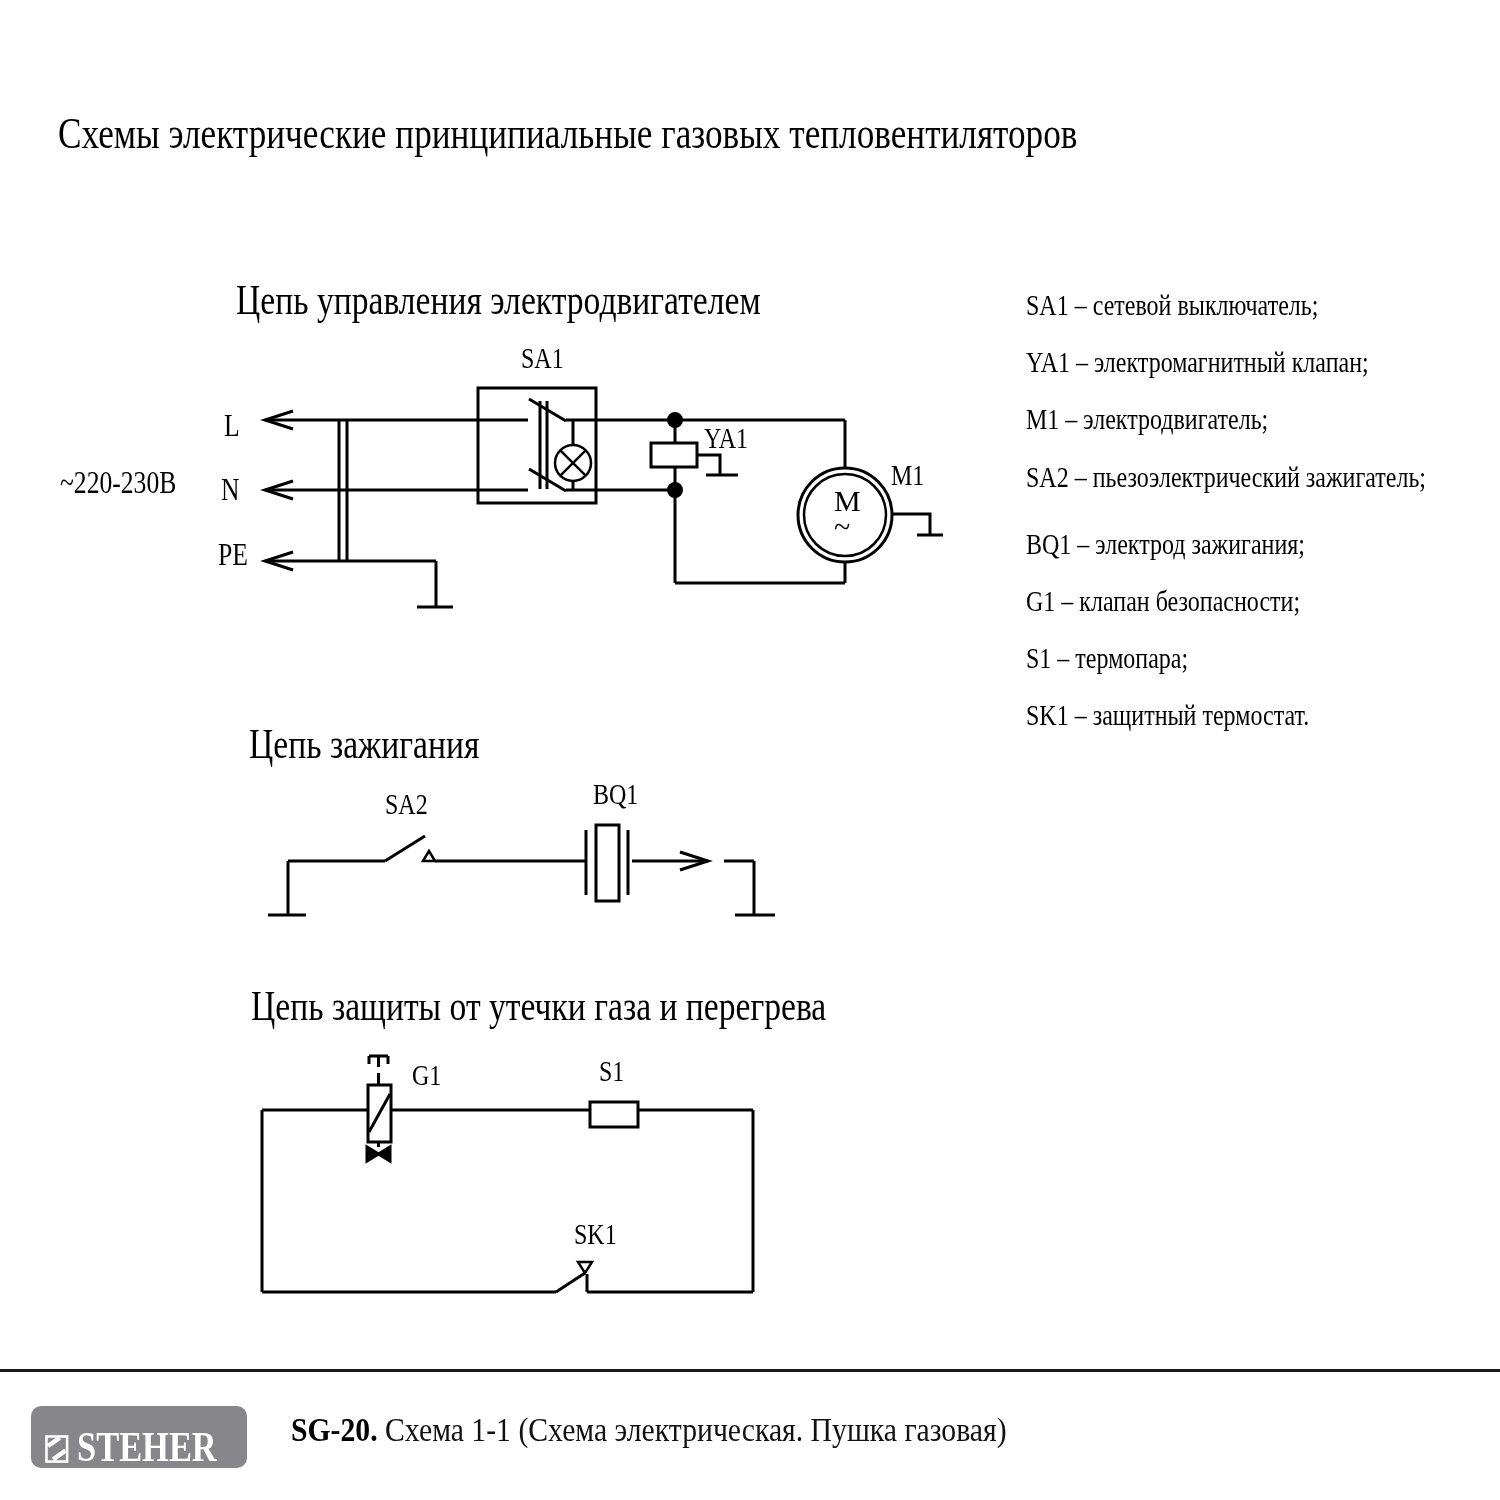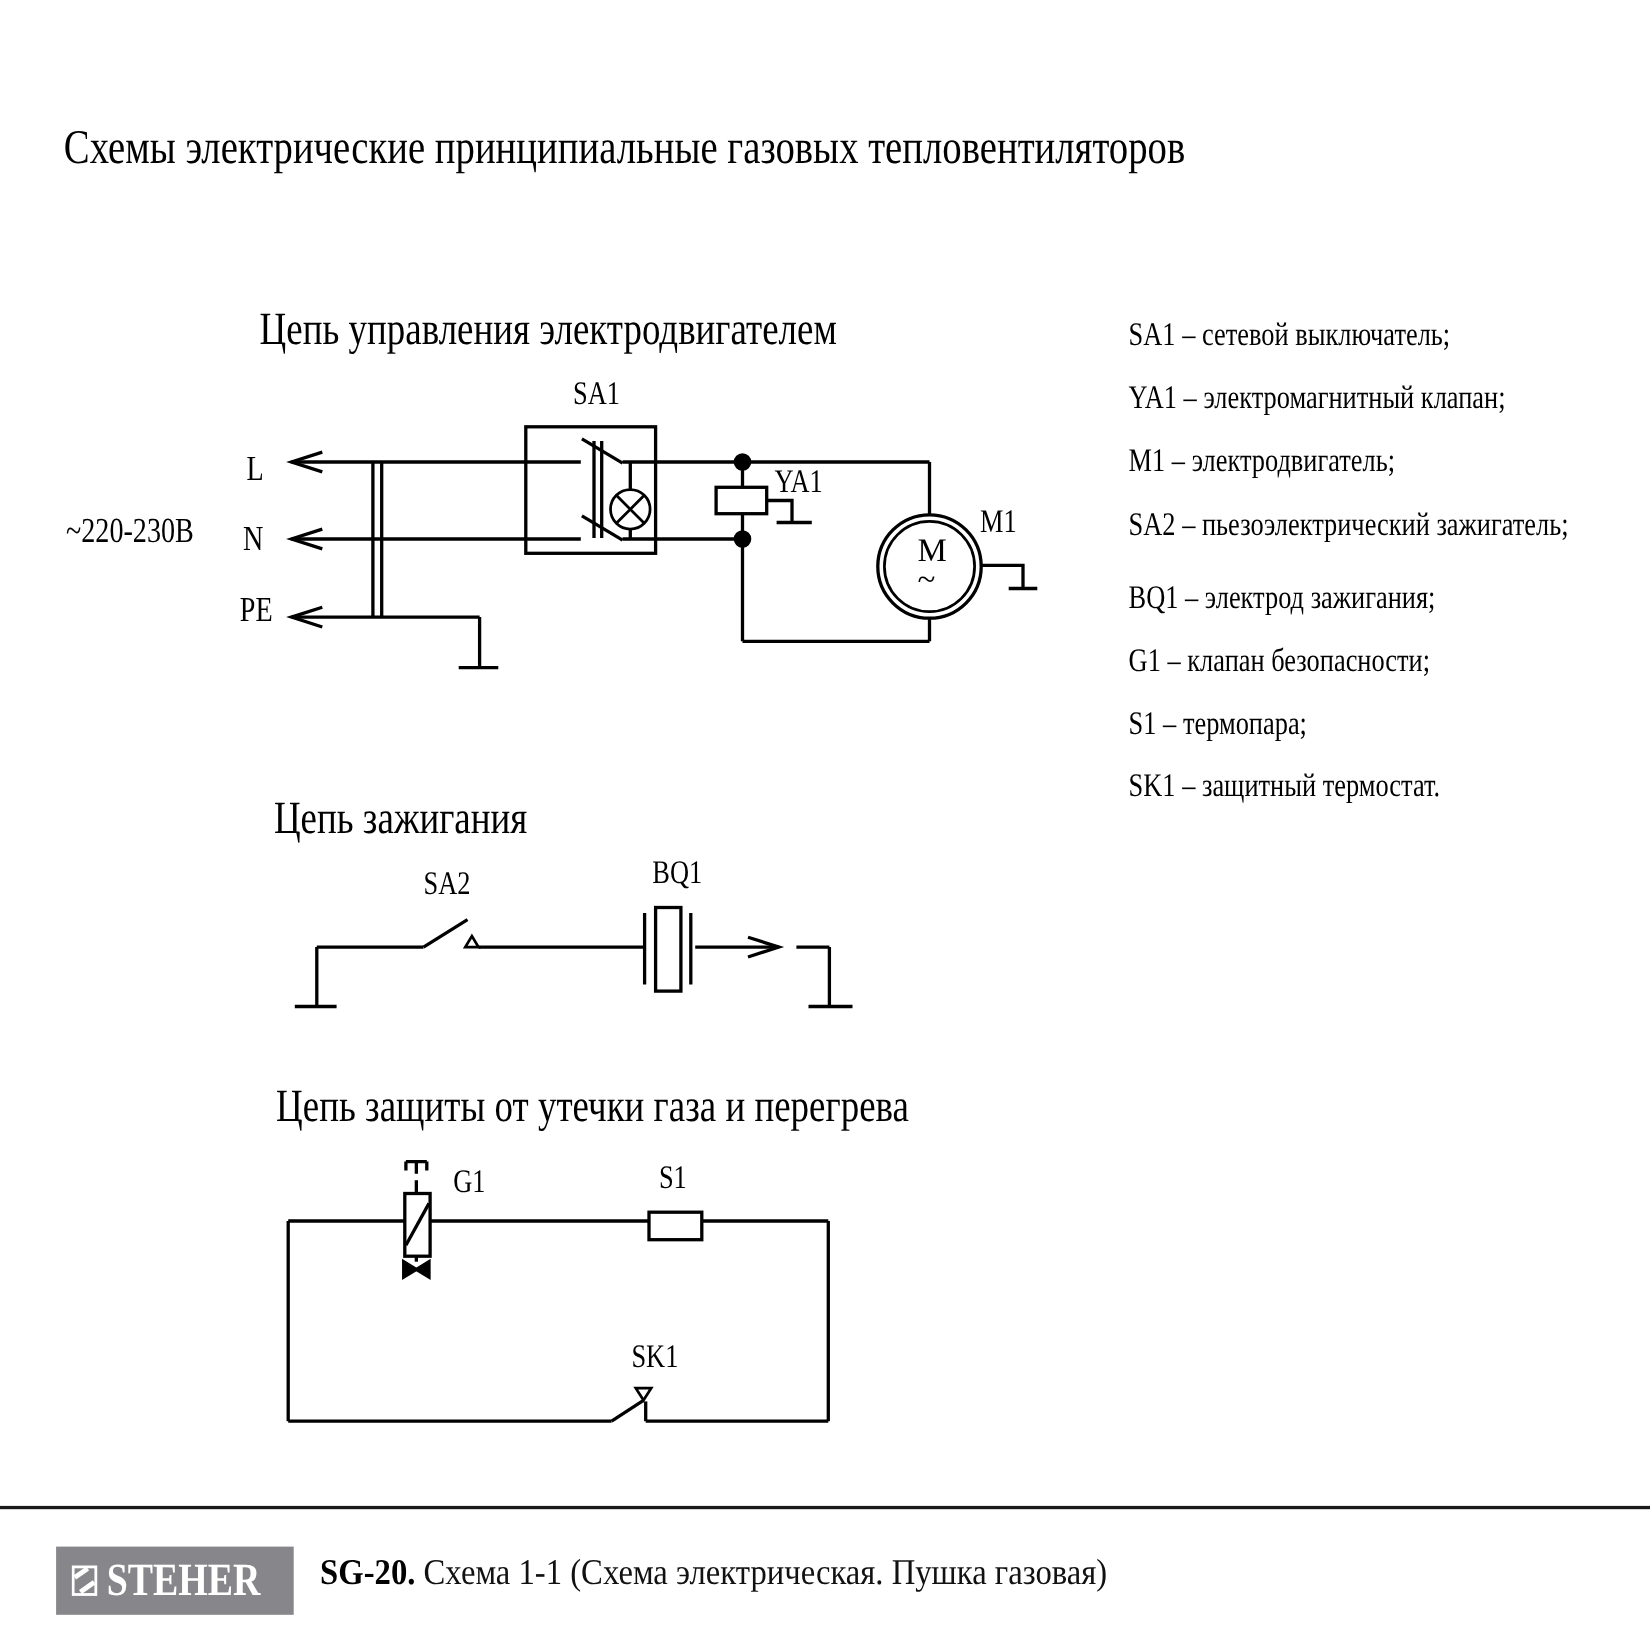--- a/index.html
+++ b/index.html
@@ -11,21 +11,21 @@
   .title{font-size:44px;}
   .heading{font-size:42px;}
   .ref{font-size:30px;}
   .linelbl{font-size:32px;}
   .supply{font-size:32px;}
   .motor-letter{font-size:30px;transform:none;}
   .legend-row{position:absolute;white-space:nowrap;font-size:30px;line-height:1;
        transform:scaleX(0.8);transform-origin:0 0;}
   .rule{position:absolute;left:0;top:1369px;width:1500px;height:3px;background:#1a1a1a;}
   .logo{position:absolute;left:31px;top:1406px;width:216px;height:62px;background:#87878b;
-        border-radius:0;display:flex;align-items:center;margin-left:20px;}
+        border-radius:10px;display:flex;align-items:flex-end;}
   .logo-mark{margin-left:14px;margin-right:8px;}
   .logo-text{color:#ffffff;font-weight:bold;font-size:42px;line-height:1;
         transform:scaleX(0.82);transform-origin:0 50%;letter-spacing:0px;}
   .caption{position:absolute;left:291px;top:1414px;font-size:33px;line-height:1;
         transform:scaleX(0.9);transform-origin:0 0;white-space:nowrap;color:#111;}
   .caption b{color:#000;}
 </style>
 </head>
 <body>
 

